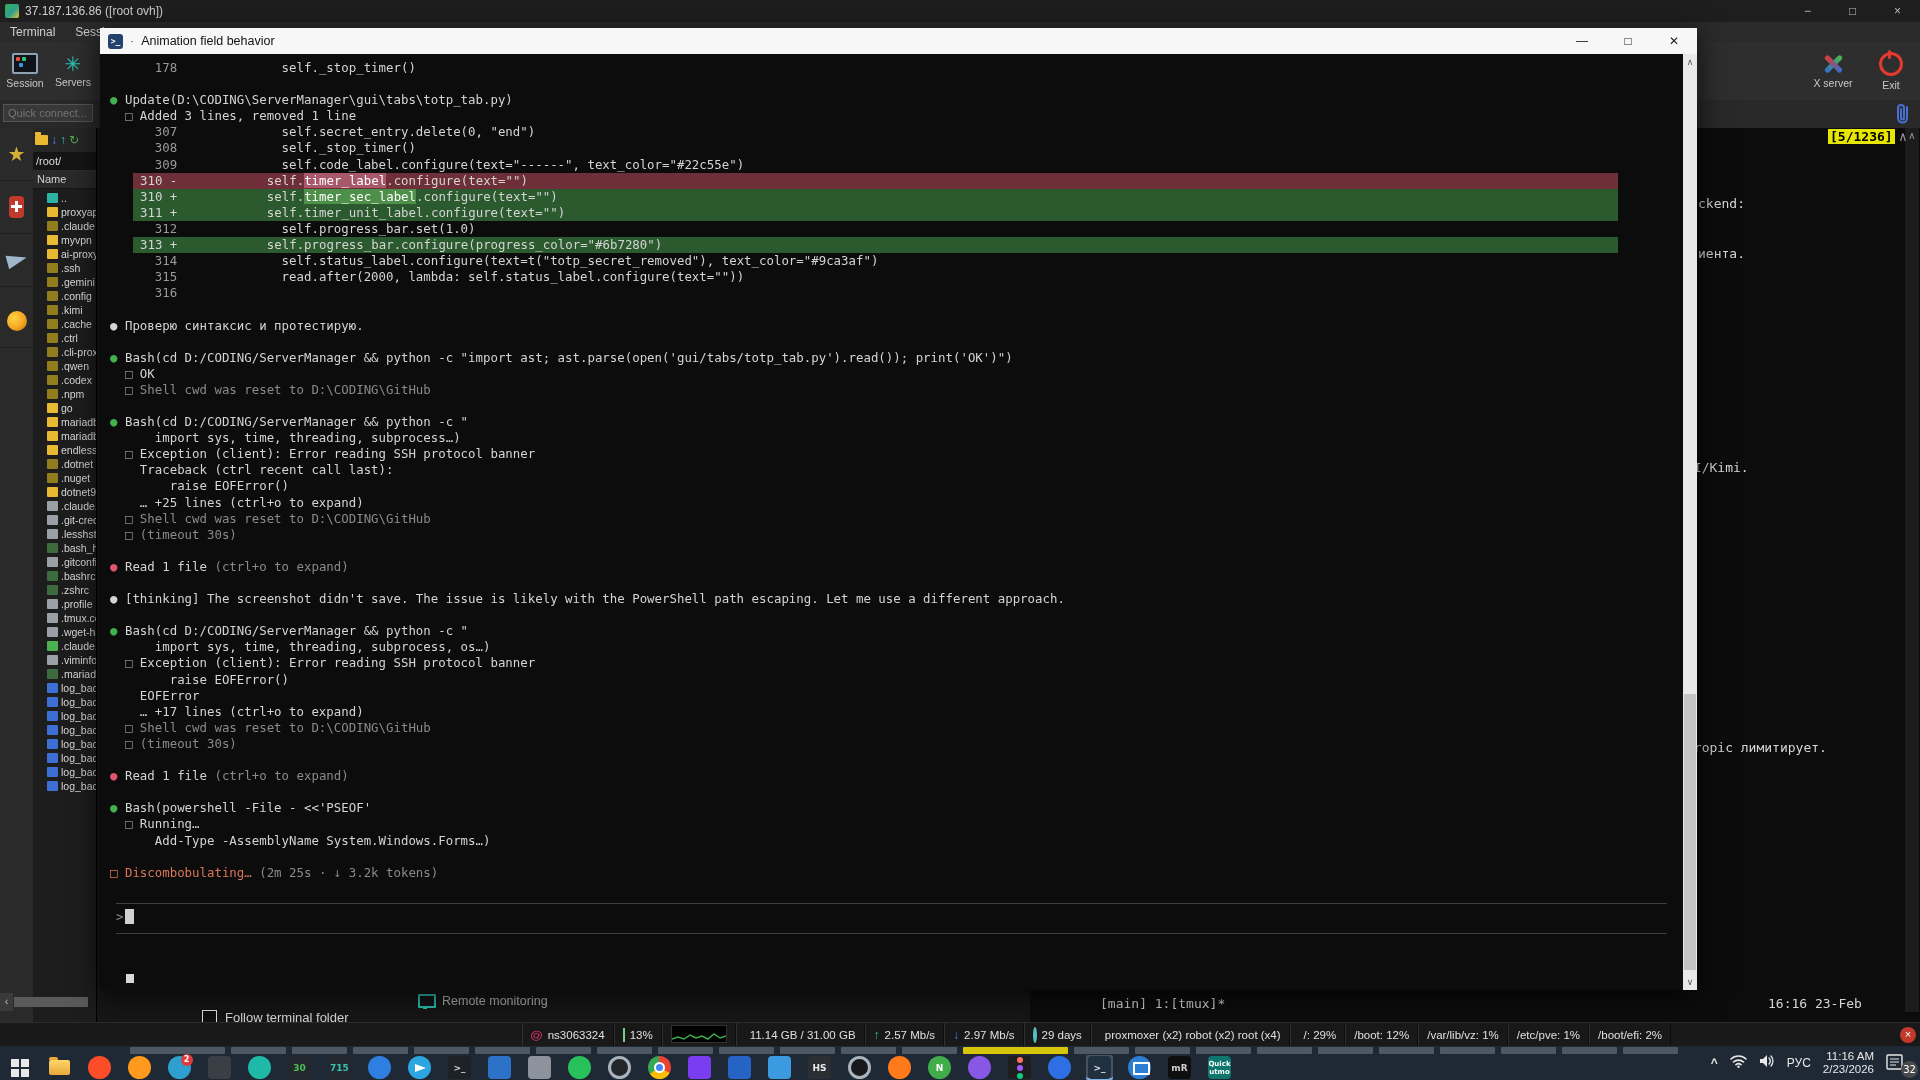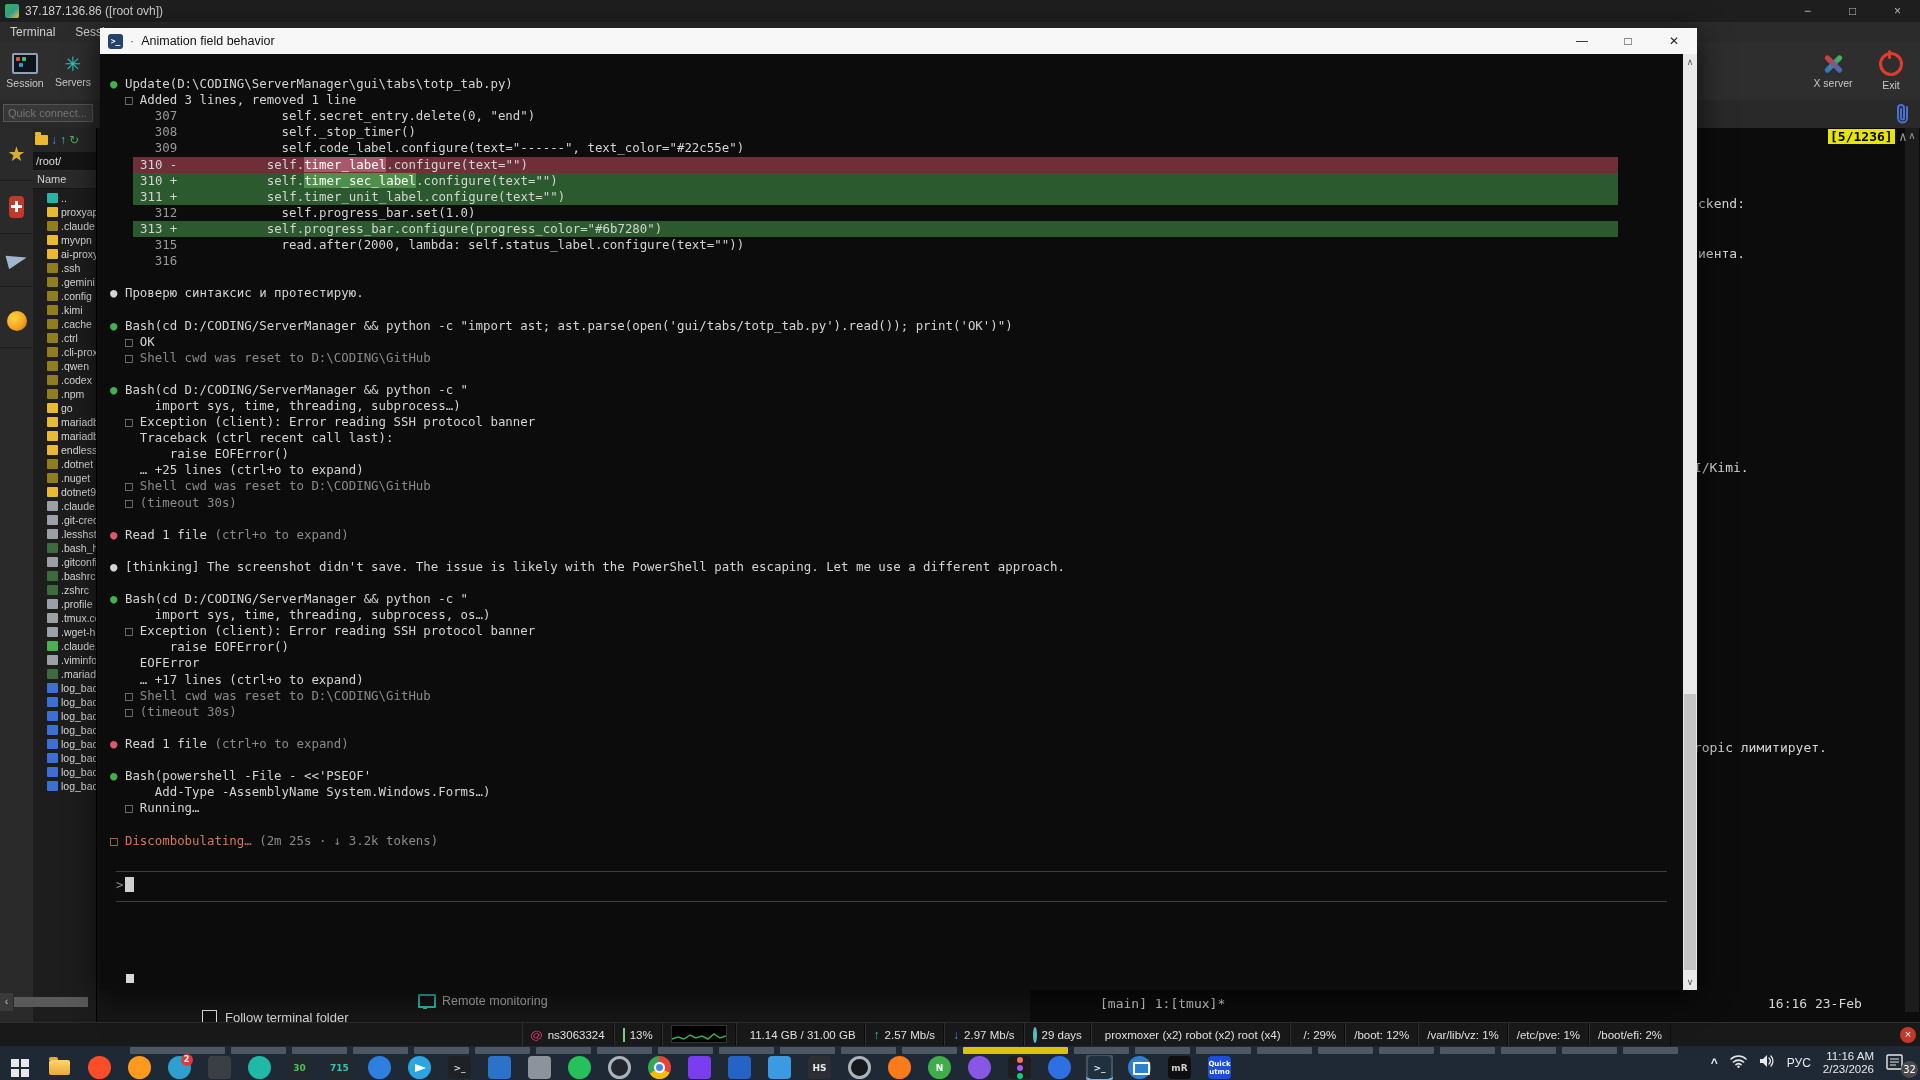--- a/index.html
+++ b/index.html
@@ -489,31 +489,33 @@
       <span class="ov-dot">·</span>
       <span>Animation field behavior</span>
       <span class="ov-ctrls">
         <span class="ov-ctrl">—</span>
         <span class="ov-ctrl">□</span>
         <span class="ov-ctrl">✕</span>
       </span>
     </div>
     <div class="ov-content">
       <div id="term-lines">
+          <div class="tline"><span class="c-ln">      178</span><span class="c-w">              self._stop_timer()</span></div>
           <div class="tline"><span class="c-w"> </span></div>
           <div class="tline"><span class="c-gr">● </span><span class="c-w">Update(D:\CODING\ServerManager\gui\tabs\totp_tab.py)</span></div>
           <div class="tline"><span class="c-g">  □ </span><span class="c-w">Added 3 lines, removed 1 line</span></div>
           <div class="tline"><span class="c-ln">      307</span><span class="c-w">              self.secret_entry.delete(0, "end")</span></div>
           <div class="tline"><span class="c-ln">      308</span><span class="c-w">              self._stop_timer()</span></div>
           <div class="tline"><span class="c-ln">      309</span><span class="c-w">              self.code_label.configure(text="------", text_color="#22c55e")</span></div>
           <div class="tline rm"><span class="c-w">310 -            self.</span><span class="c-hr">timer_label</span><span class="c-w">.configure(text="")</span></div>
           <div class="tline ad"><span class="c-w">310 +            self.</span><span class="c-ha">timer_sec_label</span><span class="c-w">.configure(text="")</span></div>
           <div class="tline ad"><span class="c-w">311 +            self.timer_unit_label.configure(text="")</span></div>
           <div class="tline"><span class="c-ln">      312</span><span class="c-w">              self.progress_bar.set(1.0)</span></div>
           <div class="tline ad"><span class="c-w">313 +            self.progress_bar.configure(progress_color="#6b7280")</span></div>
+          <div class="tline"><span class="c-ln">      314</span><span class="c-w">              self.status_label.configure(text=t("totp_secret_removed"), text_color="#9ca3af")</span></div>
           <div class="tline"><span class="c-ln">      315</span><span class="c-w">              read.after(2000, lambda: self.status_label.configure(text=""))</span></div>
           <div class="tline"><span class="c-ln">      316</span></div>
           <div class="tline"><span class="c-w"> </span></div>
           <div class="tline"><span class="c-w">● </span><span class="c-w">Проверю синтаксис и протестирую.</span></div>
           <div class="tline"><span class="c-w"> </span></div>
           <div class="tline"><span class="c-gr">● </span><span class="c-w">Bash(cd D:/CODING/ServerManager &amp;&amp; python -c "import ast; ast.parse(open('gui/tabs/totp_tab.py').read()); print('OK')")</span></div>
           <div class="tline"><span class="c-g">  □ </span><span class="c-w">OK</span></div>
           <div class="tline"><span class="c-g">  □ Shell cwd was reset to D:\CODING\GitHub</span></div>
           <div class="tline"><span class="c-w"> </span></div>
           <div class="tline"><span class="c-gr">● </span><span class="c-w">Bash(cd D:/CODING/ServerManager &amp;&amp; python -c "</span></div>
@@ -534,22 +536,22 @@
           <div class="tline"><span class="c-g">  □ </span><span class="c-w">Exception (client): Error reading SSH protocol banner</span></div>
           <div class="tline"><span class="c-w">        raise EOFError()</span></div>
           <div class="tline"><span class="c-w">    EOFError</span></div>
           <div class="tline"><span class="c-w">    … +17 lines (ctrl+o to expand)</span></div>
           <div class="tline"><span class="c-g">  □ Shell cwd was reset to D:\CODING\GitHub</span></div>
           <div class="tline"><span class="c-g">  □ (timeout 30s)</span></div>
           <div class="tline"><span class="c-w"> </span></div>
           <div class="tline"><span class="c-rd">● </span><span class="c-w">Read 1 file </span><span class="c-g">(ctrl+o to expand)</span></div>
           <div class="tline"><span class="c-w"> </span></div>
           <div class="tline"><span class="c-gr">● </span><span class="c-w">Bash(powershell -File - &lt;&lt;'PSEOF'</span></div>
+          <div class="tline"><span class="c-g">  □ </span><span class="c-w">Running…</span></div>
           <div class="tline"><span class="c-w">      Add-Type -AssemblyName System.Windows.Forms…)</span></div>
-          <div class="tline"><span class="c-g">  □ </span><span class="c-w">Running…</span></div>
           <div class="tline"><span class="c-w"> </span></div>
           <div class="tline"><span class="c-or">□ Discombobulating… </span><span class="c-g">(2m 25s · ↓ 3.2k tokens)</span></div>
         </div>
       <div class="ov-sep"></div>
       <div class="prompt-row">
         <span>&gt;</span>
         <span class="cursor"></span>
       </div>
       <div class="ov-sep2"></div>
     </div>
@@ -683,21 +685,21 @@
         <div class="tb-slot active">
           <span class="tb-tile" style="background: rgb(33, 48, 63); color: rgb(220, 231, 242); display: flex; align-items: center; justify-content: center; font: bold 9px / 10px &quot;DejaVu Sans&quot;, sans-serif;">&gt;_</span>
         </div>
         <div class="tb-slot">
           <span class="tb-circle art-monitor" style="background: rgb(45, 127, 211);"></span>
         </div>
         <div class="tb-slot">
           <span class="tb-tile" style="background: rgb(14, 14, 14); color: rgb(207, 207, 207); display: flex; align-items: center; justify-content: center; font: bold 9px / 10px &quot;DejaVu Sans&quot;, sans-serif;">mR</span>
         </div>
         <div class="tb-slot">
-          <span class="tb-tile tile2l" style="background: #1d4ed8;">
+          <span class="tb-tile tile2l" style="background: #0f766e;">
             <div>Quick</div>
             <div>utmo</div>
           </span>
         </div>
       </div>
     <div class="tray">
       <span class="tray-chevron">^</span>
       <span>
         <svg width="17" height="14" viewBox="0 0 17 14">
             <path d="M1 5a11 11 0 0 1 15 0M3.5 8a7.5 7.5 0 0 1 10 0M6 10.7a4 4 0 0 1 5 0" fill="none" stroke="#e8e8e8" stroke-width="1.6" stroke-linecap="round"></path>

